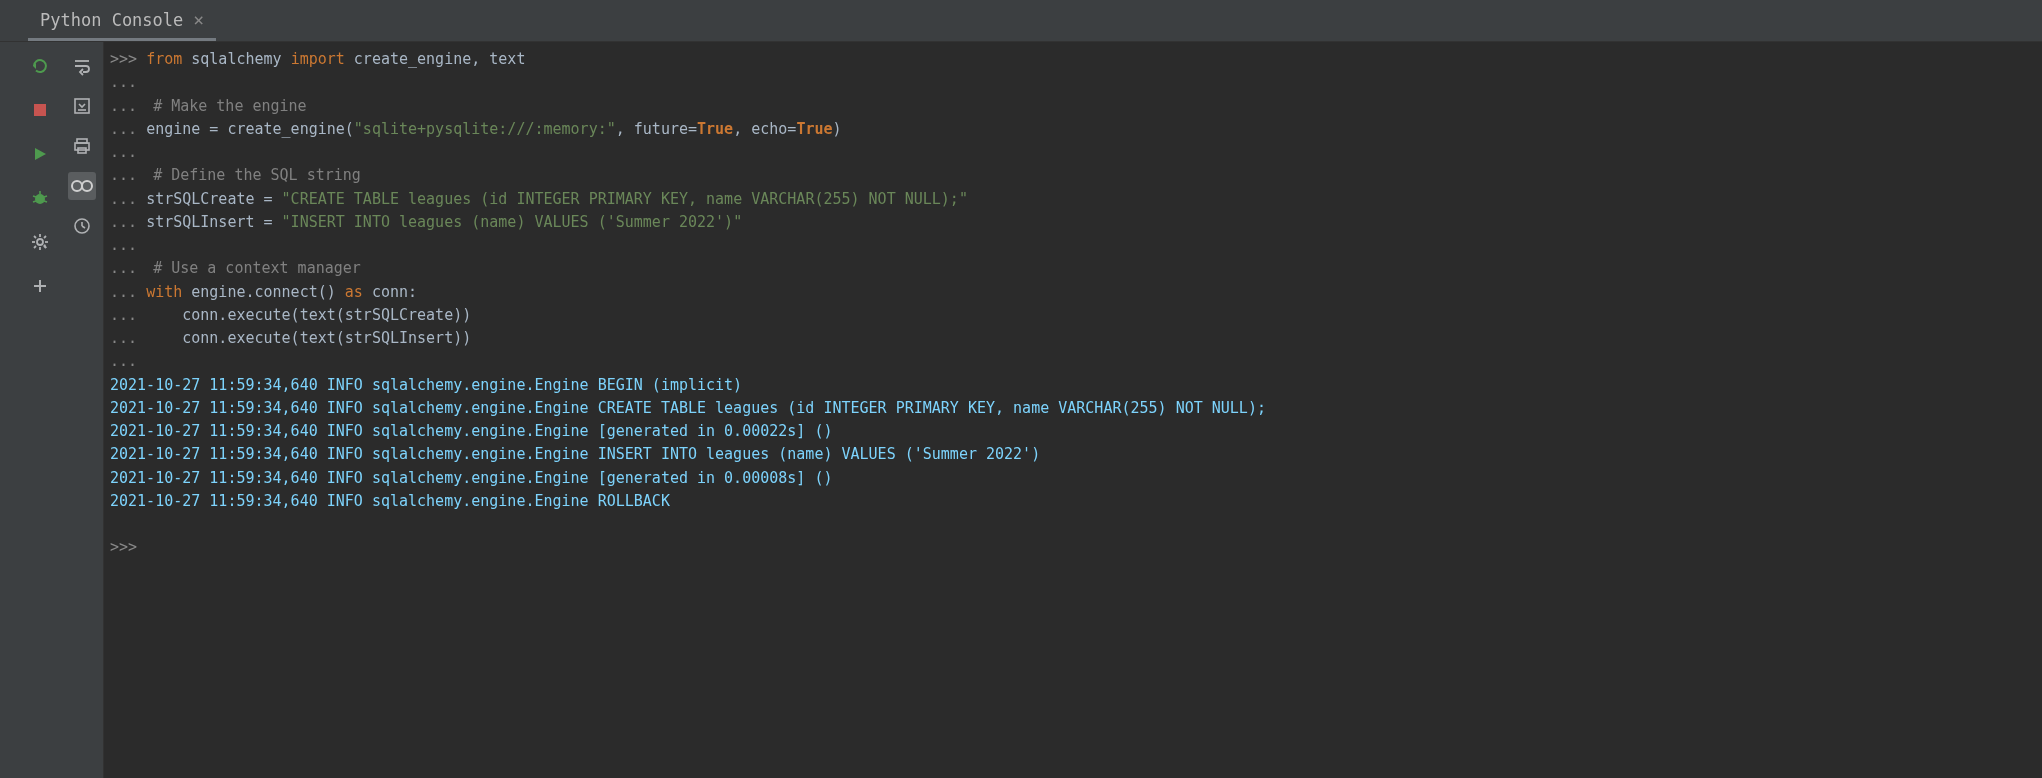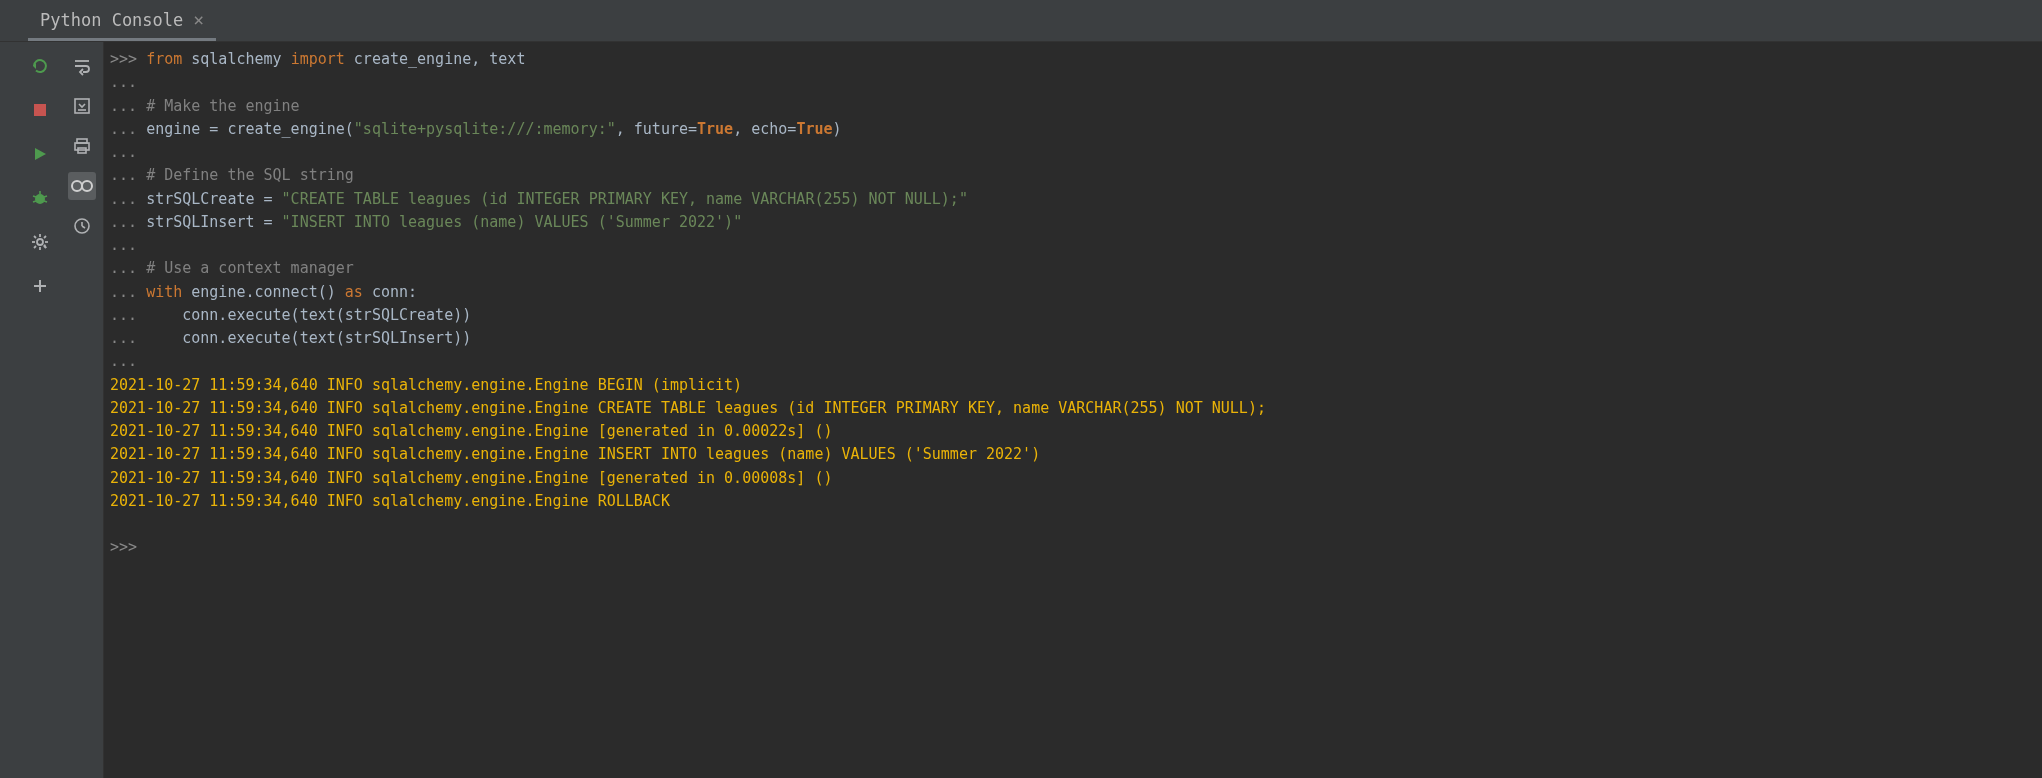--- a/index.html
+++ b/index.html
@@ -89,24 +89,24 @@
     line-height: 1.55;
     font-size: 15px;
     white-space: pre;
     overflow: hidden;
   }
   .line { display: block; }
   .prompt { color: #888; }
   .cont   { color: #888; }
   .kw     { color: #cc7832; }
   .str    { color: #6a8759; }
-  .comment{ color: #808080; }
+  .comment{ color: #808080; margin-left: 7px; }
   .num-or-bool { color: #cc7832; font-weight: bold; }
   .default { color: #a9b7c6; }
-  .log    { color: #eab308; }
+  .log    { color: #7dd3fc; }
 </style>
 </head>
 <body>
 
 <div class="container">
   <div class="tab-bar">
     <div class="tab">
       <span>Python Console</span>
       <span class="tab-close">×</span>
     </div>

